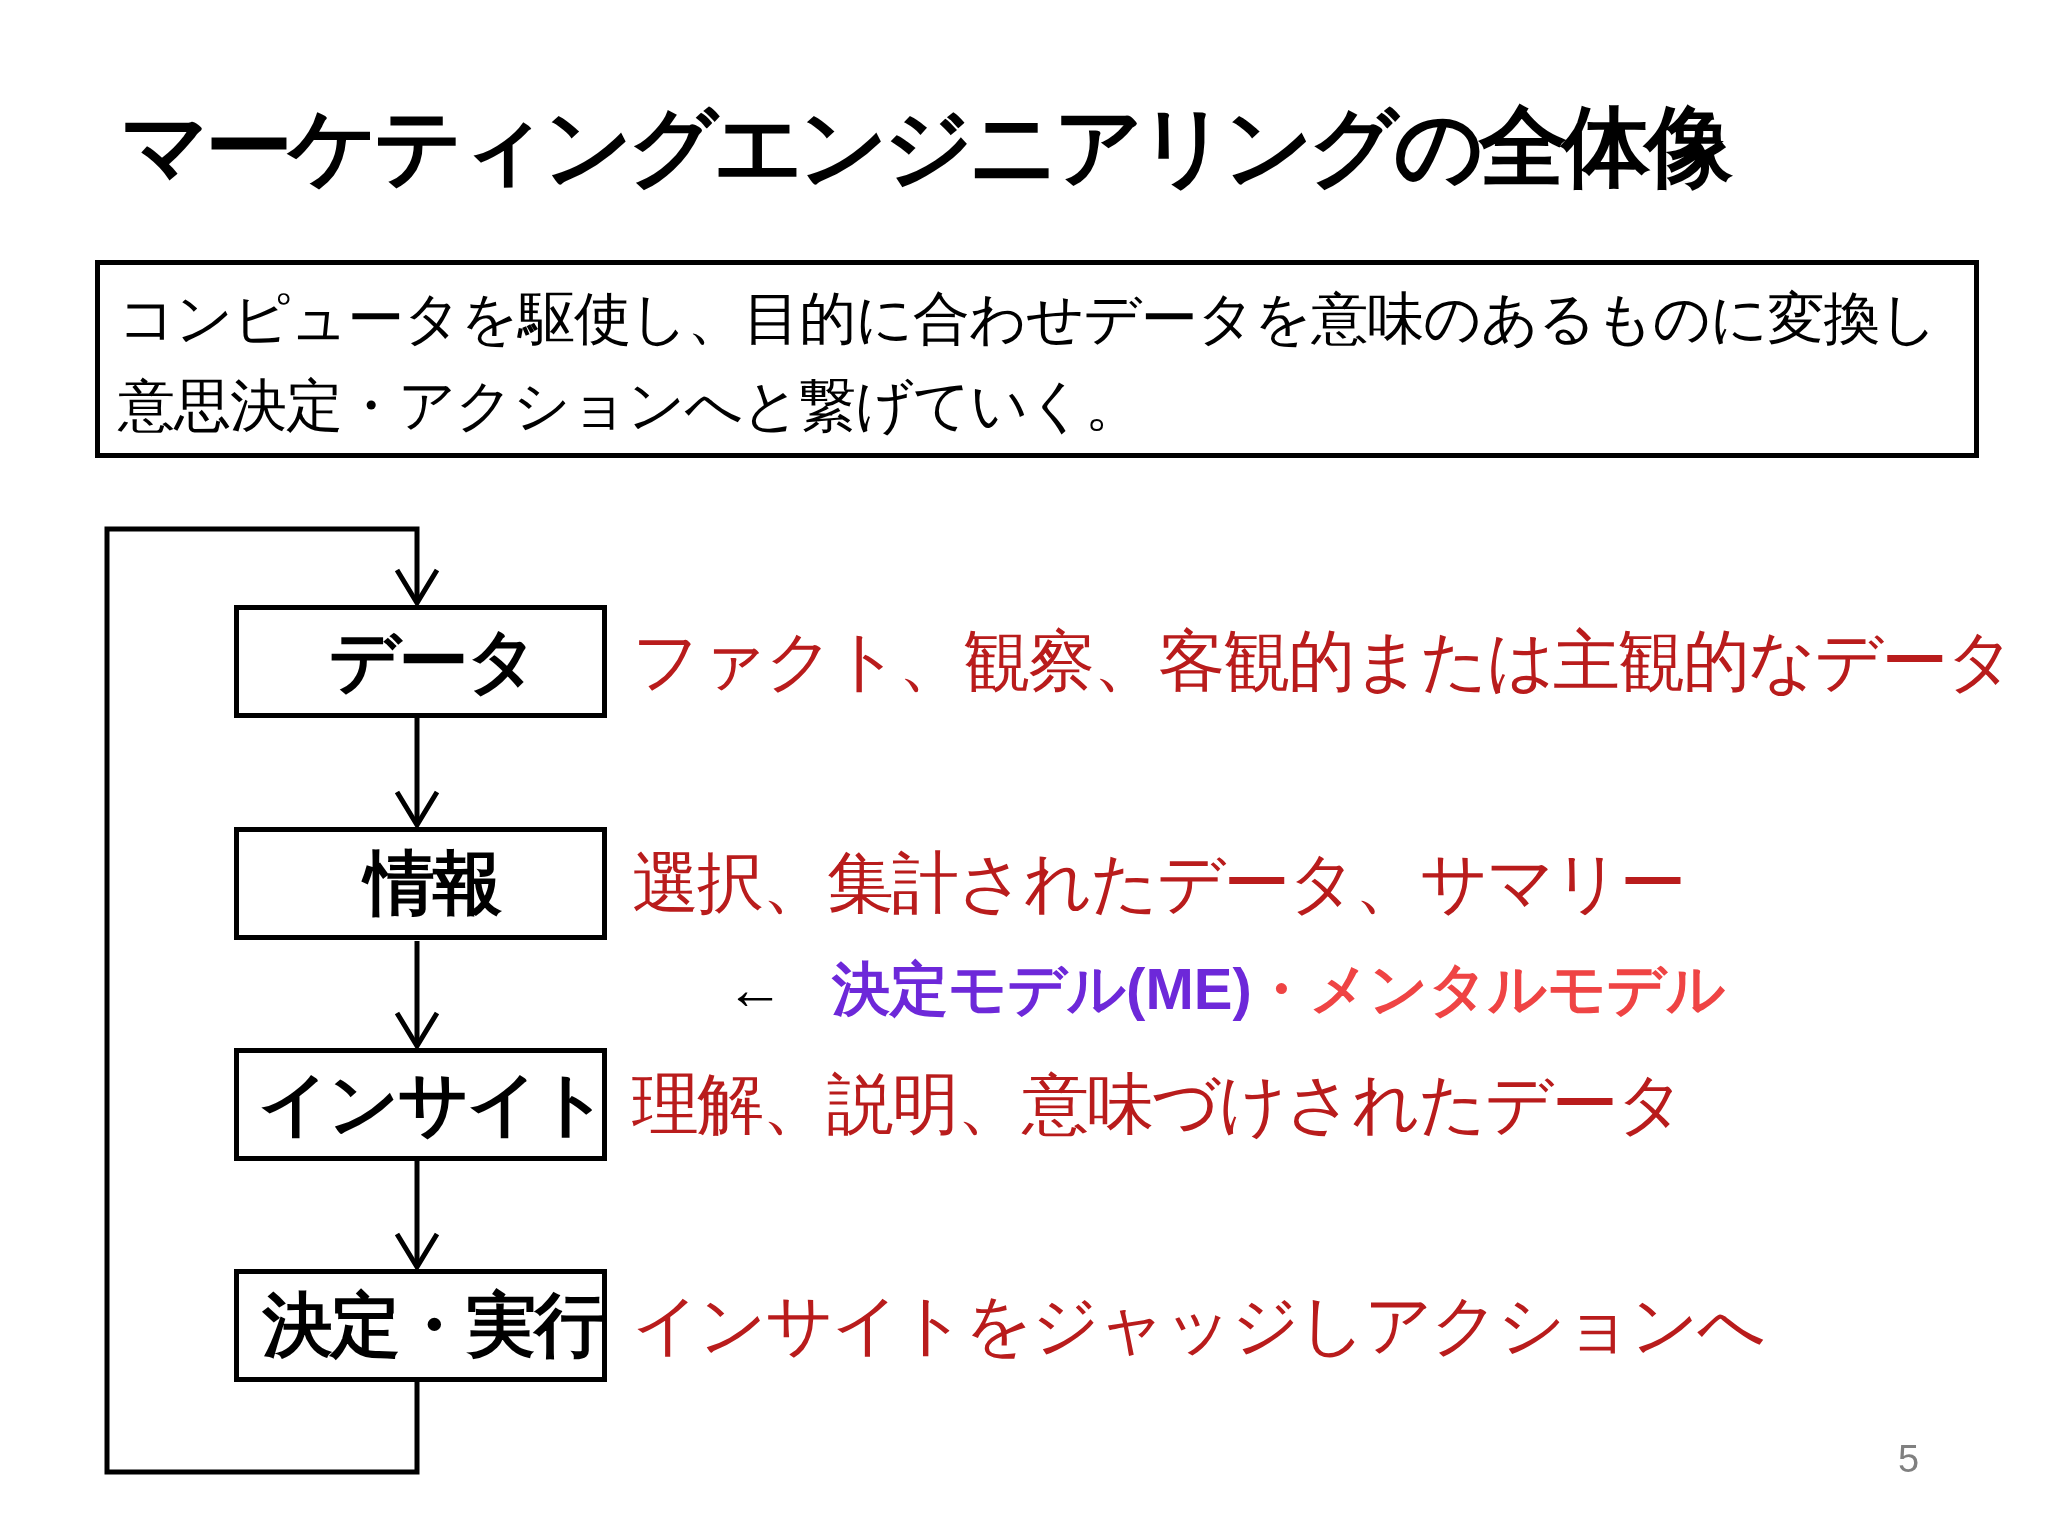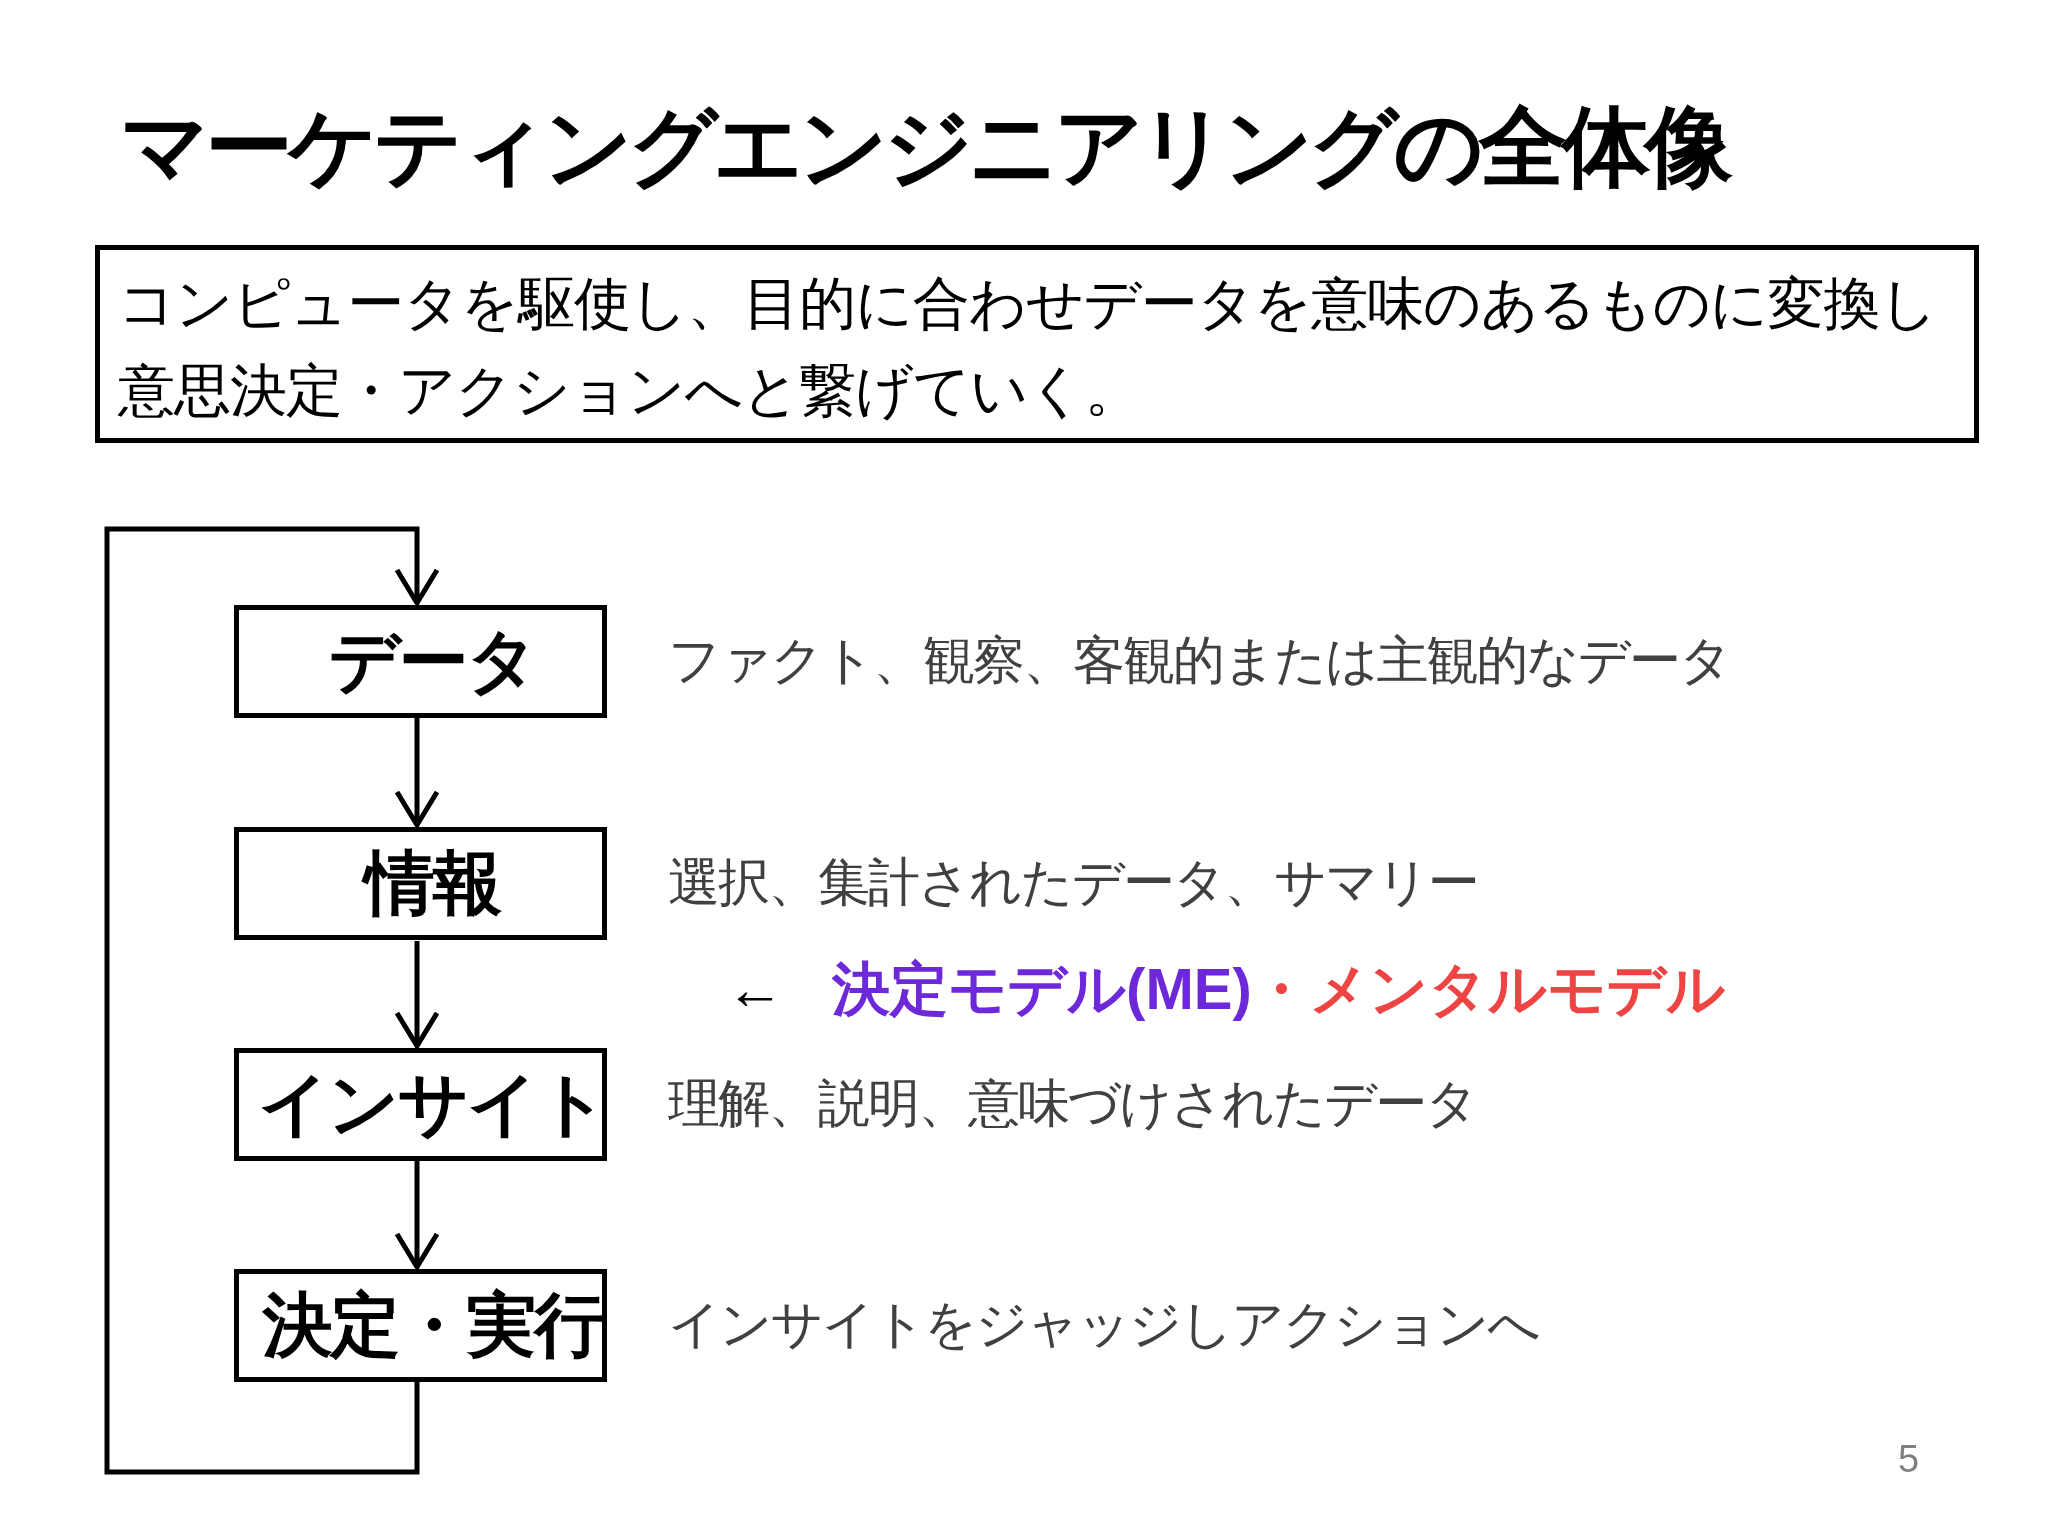--- a/index.html
+++ b/index.html
@@ -23,21 +23,21 @@
     margin: 0;
     font-size: 88px;
     font-weight: bold;
     letter-spacing: -5px;
     white-space: nowrap;
     color: #000000;
   }
   .summary-box {
     position: absolute;
     left: 95px;
-    top: 245px;
+    top: 260px;
     width: 1884px;
     height: 198px;
     box-sizing: border-box;
     border: 5px solid #000000;
     padding: 10px 18px 0 18px;
   }
   .summary-line {
     font-size: 57px;
     line-height: 1.52;
     letter-spacing: -1px;
@@ -70,26 +70,26 @@
     letter-spacing: -2px;
     white-space: nowrap;
   }
   .box-data    { top: 605px; }
   .box-info    { top: 827px; }
   .box-insight { top: 1048px; }
   .box-decide  { top: 1269px; }
 
   .desc {
     position: absolute;
-    left: 668px;
+    left: 632px;
     transform: translateY(-50%);
-    font-size: 52px;
+    font-size: 67px;
     letter-spacing: -2px;
     white-space: nowrap;
-    color: #404040;
+    color: #b91c1c;
   }
   .desc-data    { top: 661px; }
   .desc-info    { top: 883px; }
   .desc-insight { top: 1104px; }
   .desc-decide  { top: 1325px; }
 
   .model-note {
     position: absolute;
     left: 726px;
     top: 990px;

